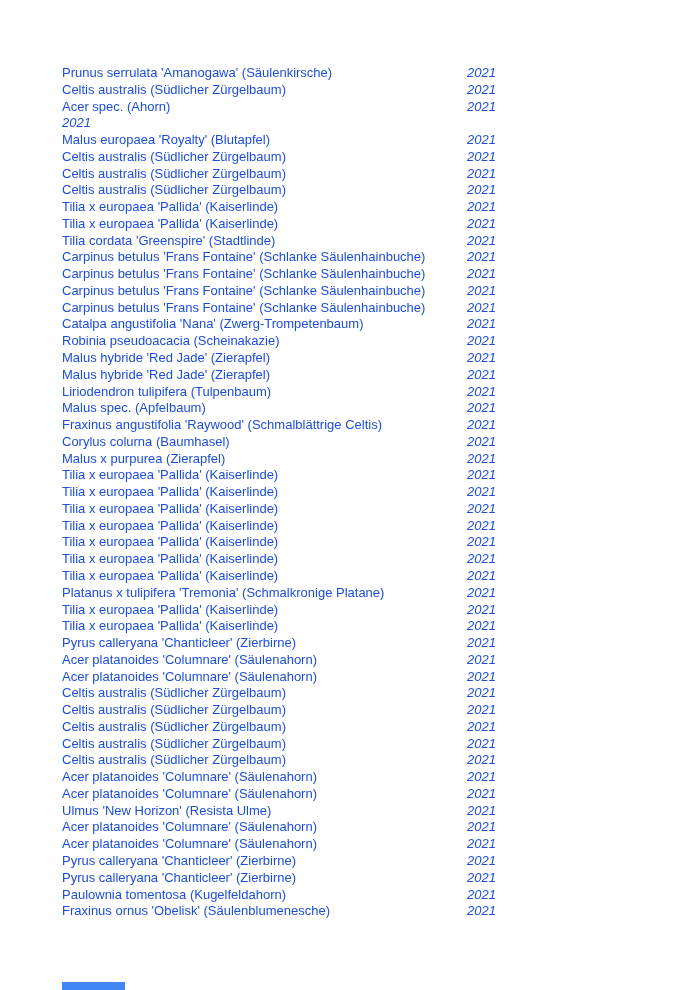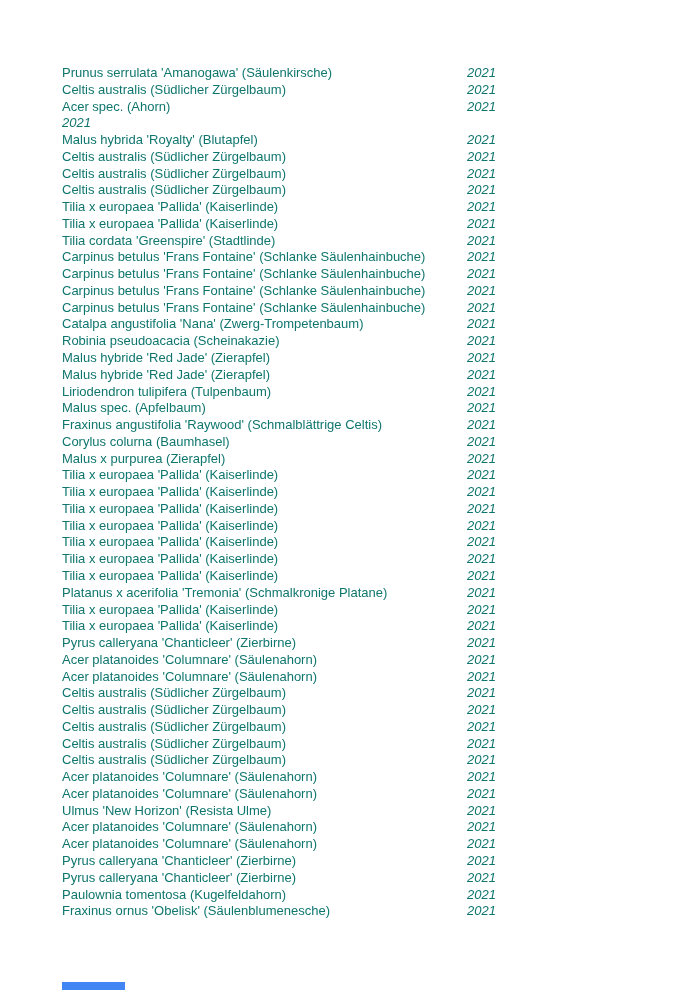--- a/index.html
+++ b/index.html
@@ -24,21 +24,21 @@
     left: 62px;
     top: 65px;
     width: 600px;
   }
   .row {
     display: flex;
     align-items: baseline;
     height: 16.78px;
     line-height: 16.78px;
     font-size: 13px;
-    color: #0f766e;
+    color: #1d4ed8;
     white-space: nowrap;
   }
   .row .name {
     width: 405px;
     flex: 0 0 405px;
     overflow: hidden;
   }
   .row .year {
     width: 60px;
     flex: 0 0 60px;
@@ -67,21 +67,21 @@
         <span class="year">2021</span>
       </div>
       <div class="row">
         <span class="name">Acer spec. (Ahorn)</span>
         <span class="year">2021</span>
       </div>
       <div class="row">
         <span class="year">2021</span>
       </div>
       <div class="row">
-        <span class="name">Malus hybrida 'Royalty' (Blutapfel)</span>
+        <span class="name">Malus europaea 'Royalty' (Blutapfel)</span>
         <span class="year">2021</span>
       </div>
       <div class="row">
         <span class="name">Celtis australis (Südlicher Zürgelbaum)</span>
         <span class="year">2021</span>
       </div>
       <div class="row">
         <span class="name">Celtis australis (Südlicher Zürgelbaum)</span>
         <span class="year">2021</span>
       </div>
@@ -175,21 +175,21 @@
       </div>
       <div class="row">
         <span class="name">Tilia x europaea 'Pallida' (Kaiserlinde)</span>
         <span class="year">2021</span>
       </div>
       <div class="row">
         <span class="name">Tilia x europaea 'Pallida' (Kaiserlinde)</span>
         <span class="year">2021</span>
       </div>
       <div class="row">
-        <span class="name">Platanus x acerifolia 'Tremonia' (Schmalkronige Platane)</span>
+        <span class="name">Platanus x tulipifera 'Tremonia' (Schmalkronige Platane)</span>
         <span class="year">2021</span>
       </div>
       <div class="row">
         <span class="name">Tilia x europaea 'Pallida' (Kaiserlinde)</span>
         <span class="year">2021</span>
       </div>
       <div class="row">
         <span class="name">Tilia x europaea 'Pallida' (Kaiserlinde)</span>
         <span class="year">2021</span>
       </div>

